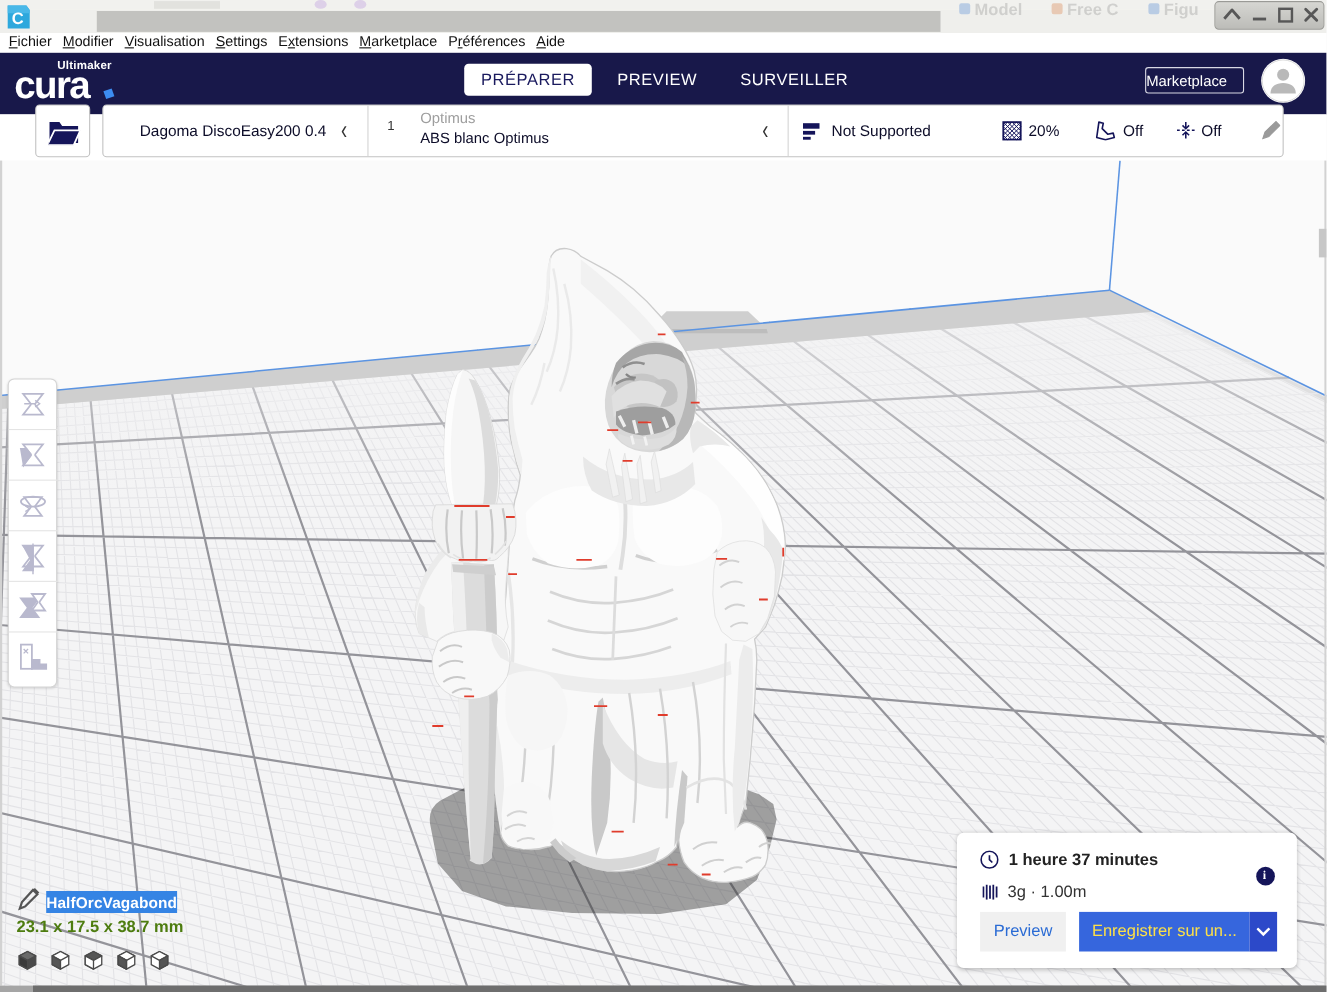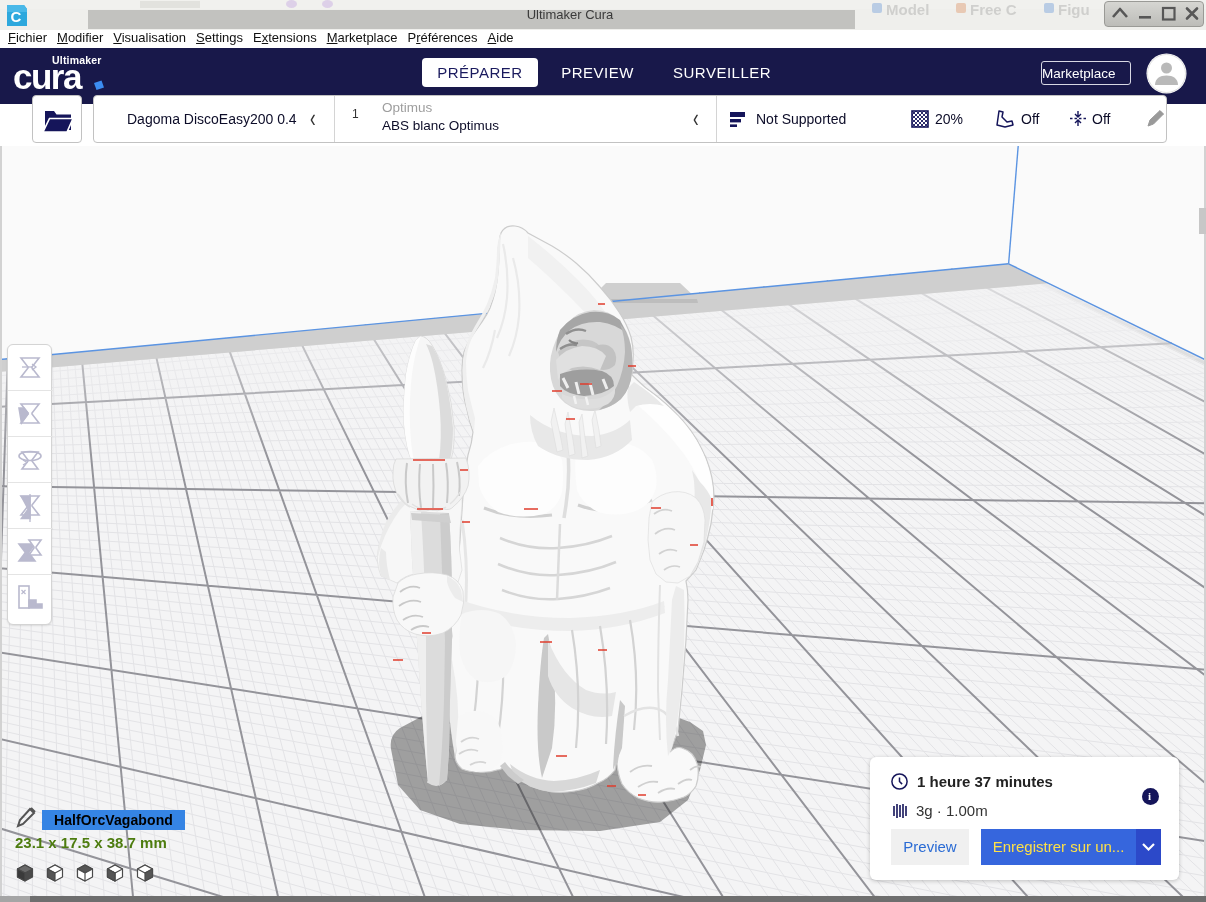--- a/index.html
+++ b/index.html
@@ -20,38 +20,37 @@
 #avatar{position:absolute;left:1146px;top:5px;width:41px;height:41px}
 #whitestrip{position:absolute;left:0;top:104px;width:1206px;height:42px;background:#fff}
 #toolpanel{position:absolute;left:93px;top:95px;width:1074px;height:48px;background:#fff;border:1px solid #c2c2c2;border-radius:4px}
 #folderbtn{position:absolute;left:32px;top:95px;width:50px;height:48px;background:#fff;border:1px solid #c2c2c2;border-radius:4px}
 .divider{position:absolute;top:0;width:1px;height:46px;background:#d4d4d4}
 .tpt{position:absolute;font-size:14px;color:#0c0c28;white-space:nowrap}
 .chev{position:absolute;font-size:17px;color:#333;transform:scaleY(1.5);font-weight:400}
 #viewport{position:absolute;left:0;top:146px;width:1206px;height:756px}
 #lefttools{position:absolute;left:7px;top:344px;width:45px;height:281px;background:#fff;border:1px solid #d4d4d4;border-radius:6px;box-shadow:0 1px 2px rgba(0,0,0,.1)}
 .ltool{position:absolute;left:0;width:45px;height:46px;border-bottom:1px solid #e4e4e4}
-#modelname{position:absolute;left:42px;top:810px;background:#3584e4;color:#000000;font-weight:700;font-size:14px;padding:2px 12px;letter-spacing:0.1px}
+#modelname{position:absolute;left:42px;top:810px;background:#3584e4;color:#ffffff;font-weight:700;font-size:14px;padding:2px 0;letter-spacing:0.1px}
 #dims{position:absolute;left:15px;top:834px;color:#4d7c0f;font-weight:700;font-size:15px}
 #card{position:absolute;left:870px;top:757px;width:309px;height:123px;background:#fff;border-radius:6px;box-shadow:0 1px 4px rgba(0,0,0,.22)}
 </style></head><body>
 <div id="titlebar">
  <div class="tb-top"></div>
     <div class="tb-main"></div>
     <div class="tb-inner"></div>
  <span class="ghost" style="left:886px">Model</span>
     <span class="ghost" style="left:970px">Free C</span>
     <span class="ghost" style="left:1058px">Figu</span>
  <span class="ghost" style="left:872px;top:3px;width:10px;height:10px;background:#b9cce4;border-radius:2px"></span>
  <span class="ghost" style="left:956px;top:3px;width:10px;height:10px;background:#e8c9b4;border-radius:2px"></span>
  <span class="ghost" style="left:1044px;top:3px;width:10px;height:10px;background:#b9cce4;border-radius:2px"></span>
  <span class="ghost" style="left:140px;top:1px;width:60px;height:7px;background:#e2e2de"></span>
  <span class="ghost" style="left:286px;top:0;width:11px;height:8px;background:#ddd0e8;border-radius:50%"></span>
  <span class="ghost" style="left:322px;top:0;width:11px;height:8px;background:#ddd0e8;border-radius:50%"></span>
- <div class="tb-title">Ultimaker Cura</div>
  <svg style="position:absolute;left:5px;top:3px" width="24" height="25" viewBox="0 0 24 25">
       <path d="M2 2h17l3 4v17H2z" fill="#2da8dd"></path>
       <path d="M2 2h17l3 4v3H2z" fill="#49b8e8"></path>
       <text x="11" y="19" font-size="15" font-weight="bold" fill="#fff" text-anchor="middle">C</text>
     </svg>
  <div class="winctl"></div>
  <svg class="wc" style="right:3px;top:0" width="100" height="27" viewBox="0 0 100 27">
   <path d="M10 17l7-8 7 8" fill="none" stroke="#575757" stroke-width="2.6" stroke-linejoin="round"></path>
   <rect x="36" y="16" width="12" height="2.6" fill="#575757"></rect>
   <rect x="60" y="8" width="11.5" height="11.5" fill="none" stroke="#575757" stroke-width="2.2"></rect>

